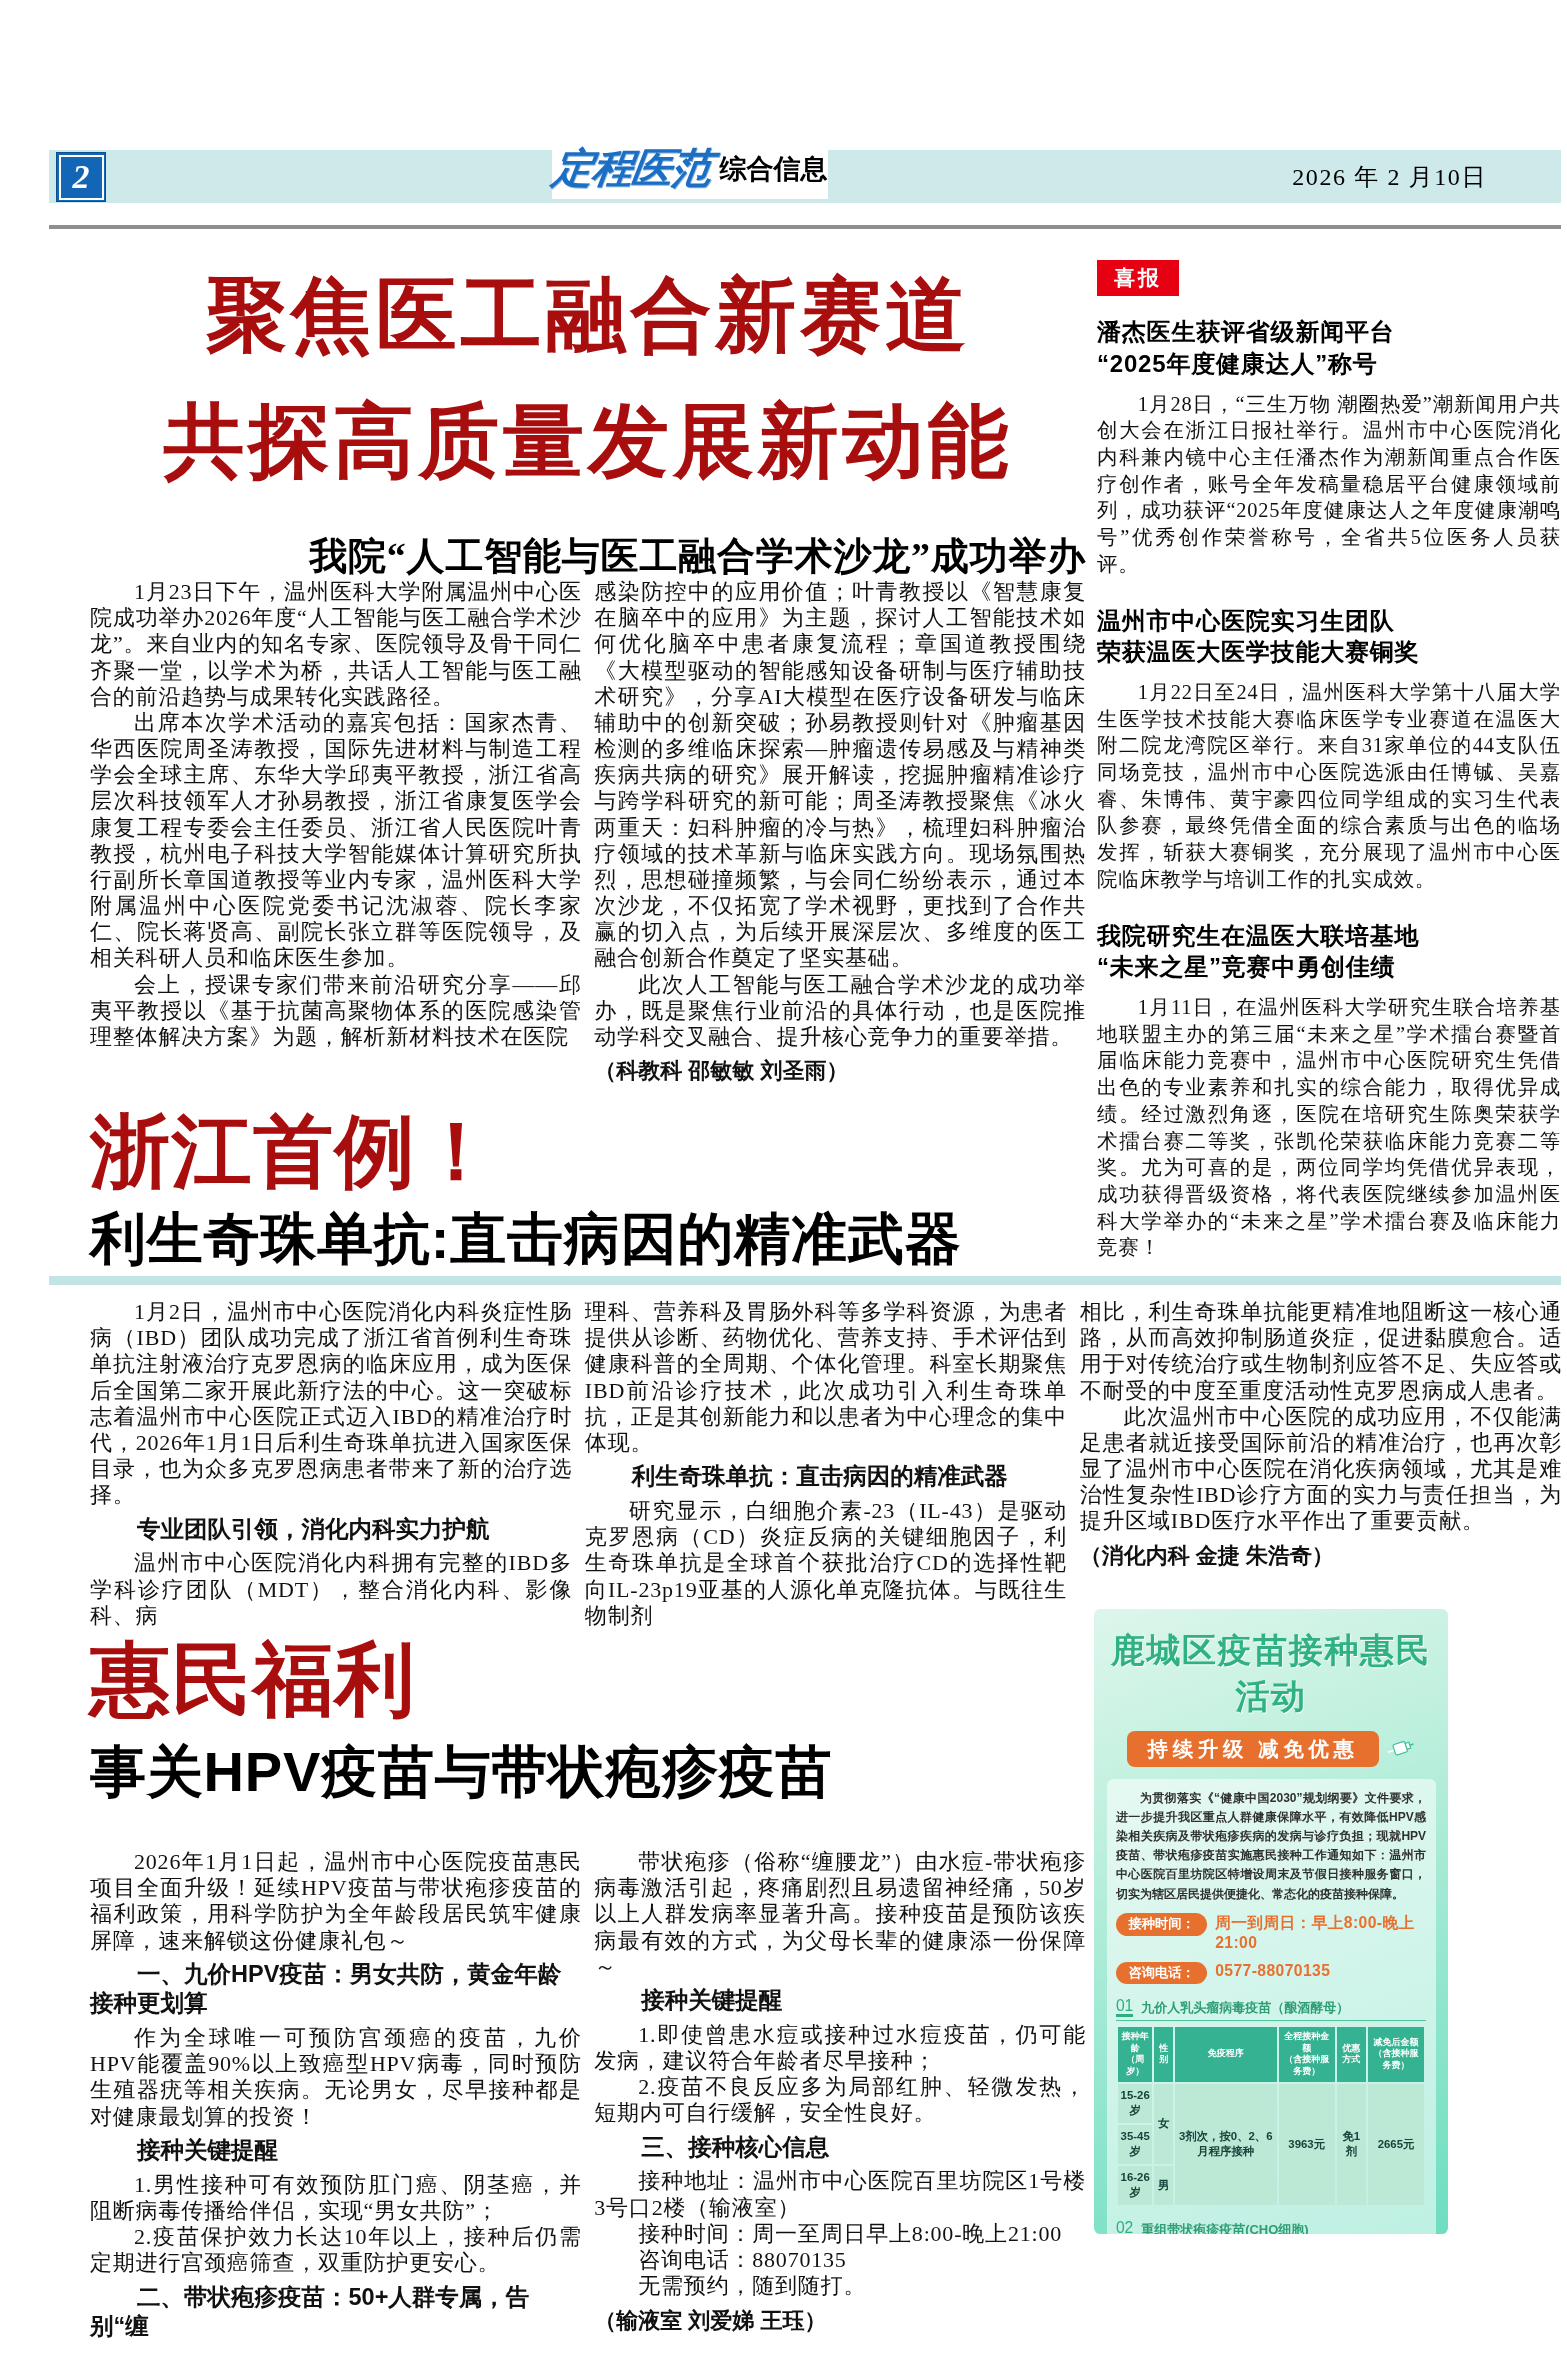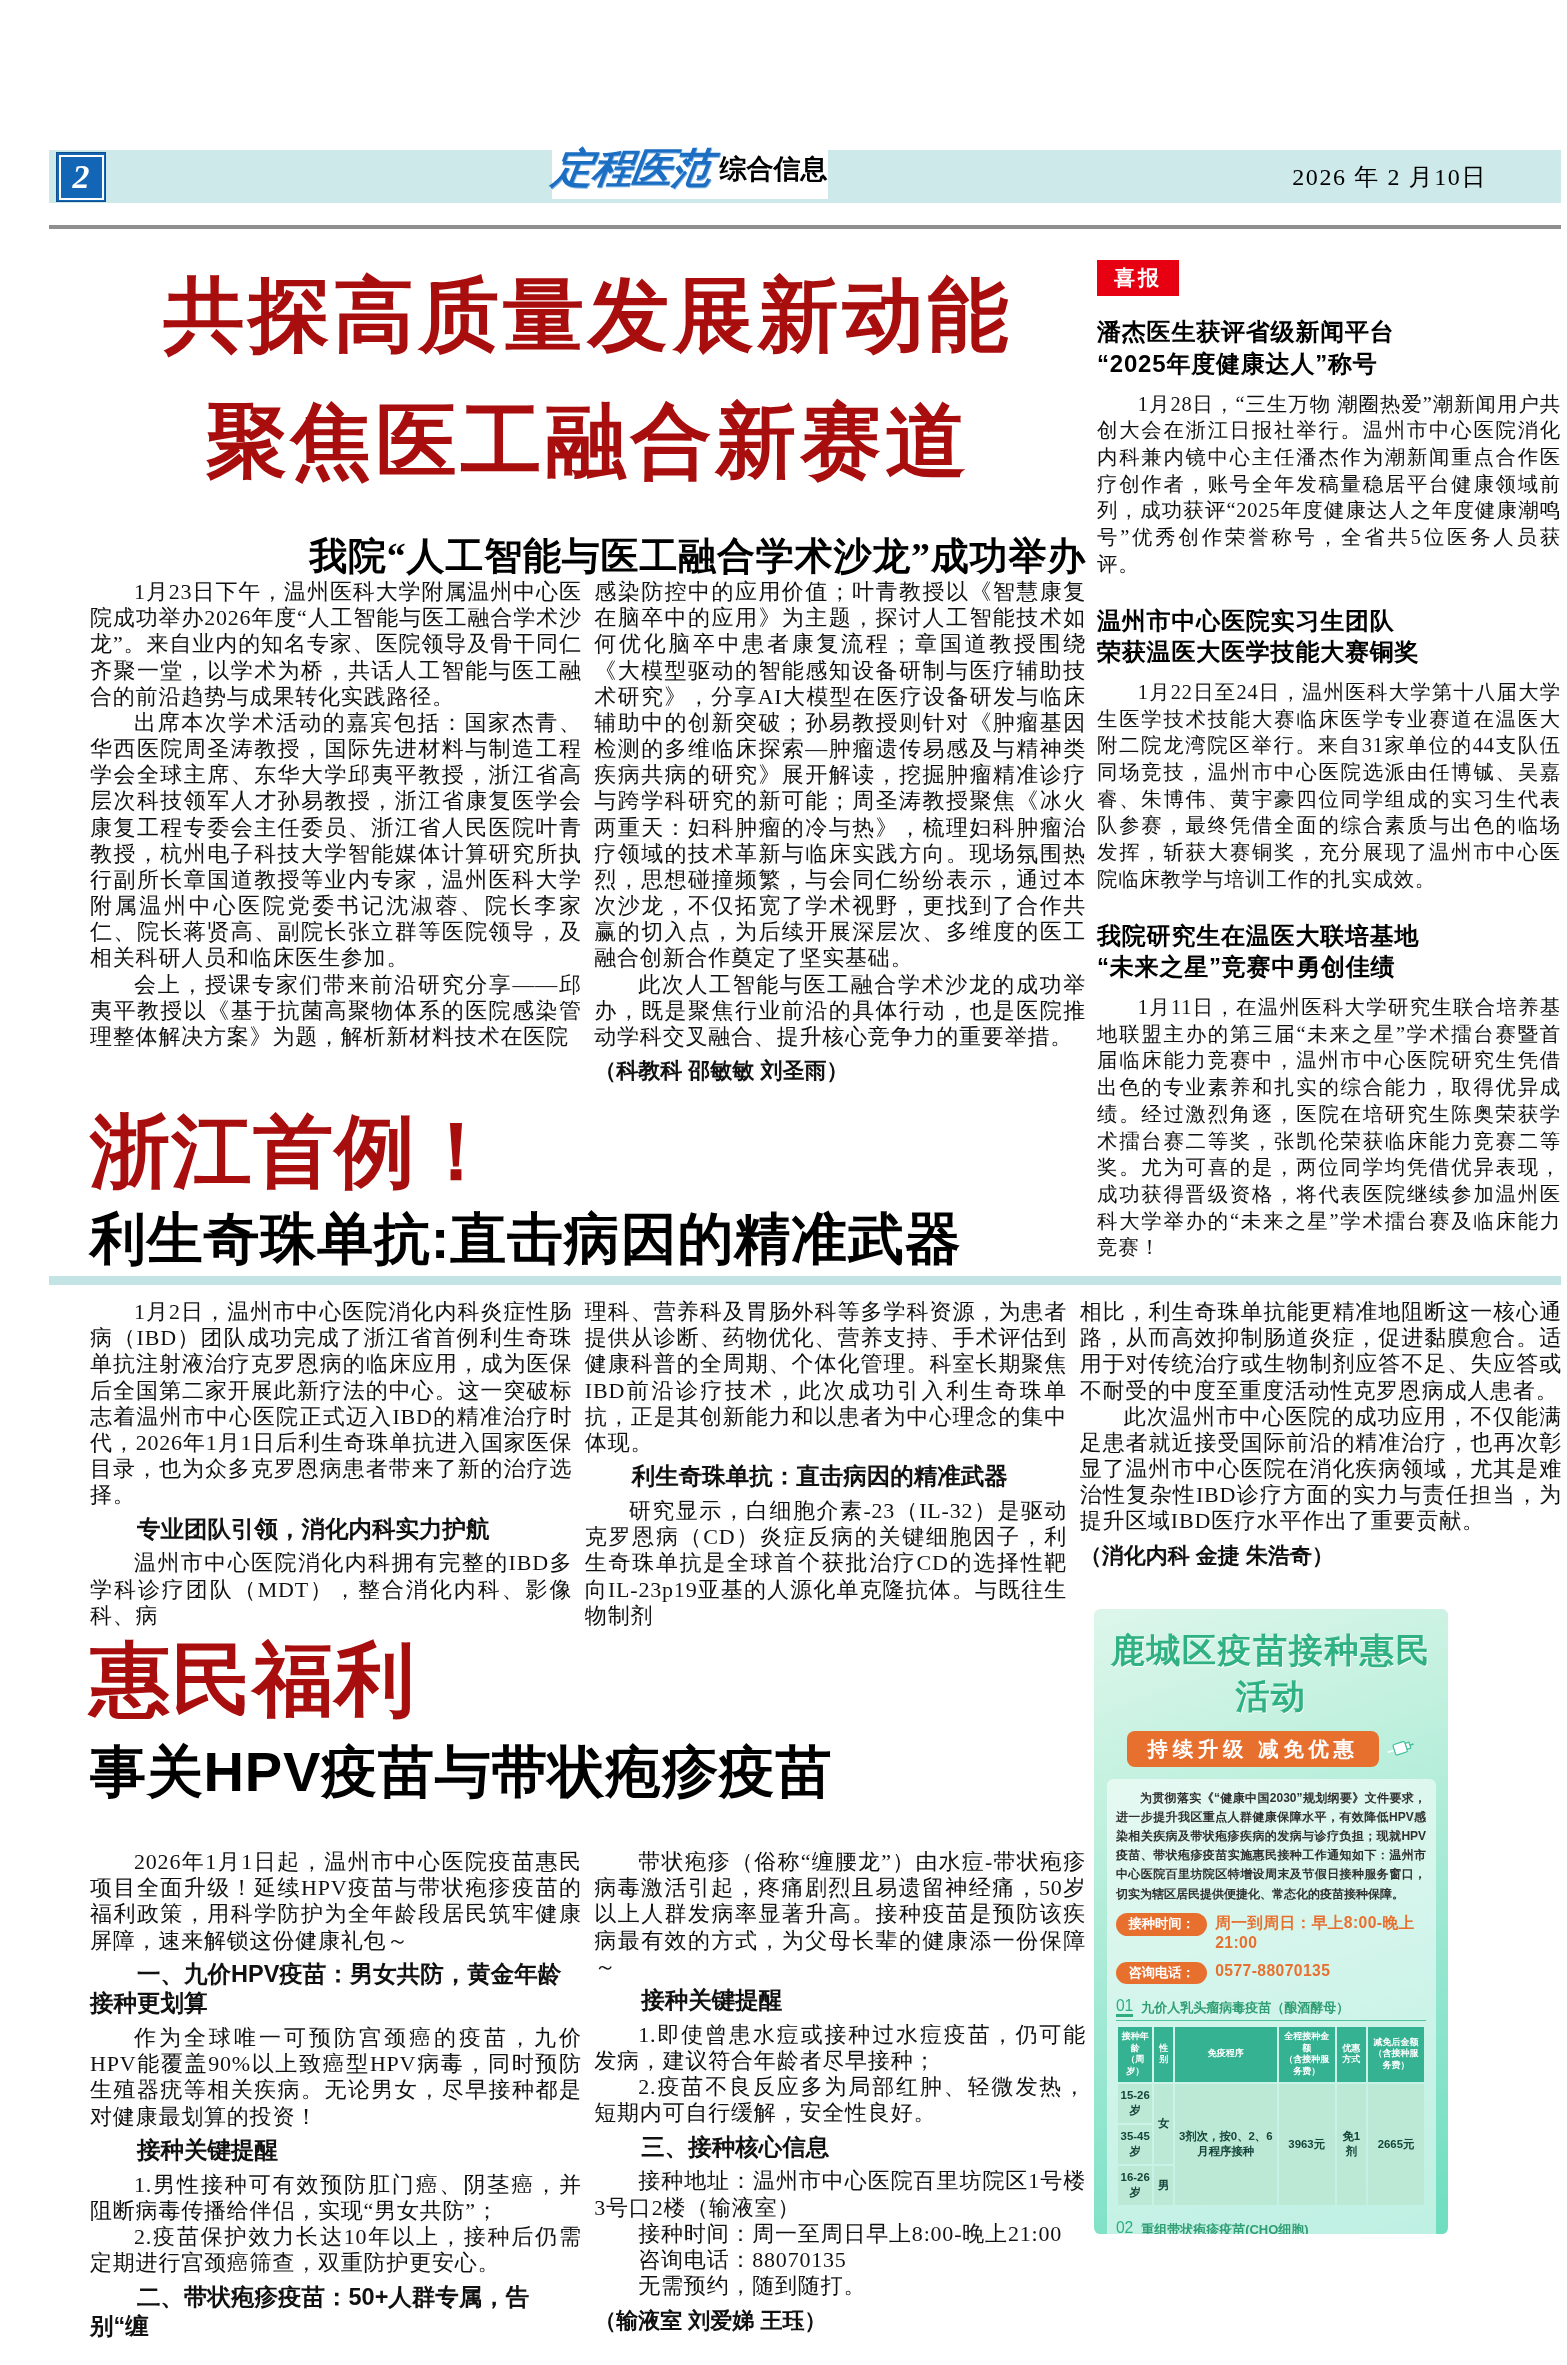--- a/index.html
+++ b/index.html
@@ -93,22 +93,22 @@
   </div>
   <div class="masthead-box">
     <span class="masthead-logo">定程医范</span>
     <span class="masthead-section">综合信息</span>
   </div>
   <div class="header-date">2026 年 2 月10日</div>
   <div class="header-rule"></div>
 
   <div class="main-head">
     <h1 class="red-main">
+      <span>聚焦医工融合新赛道</span>
       <span>共探高质量发展新动能</span>
-      <span>聚焦医工融合新赛道</span>
     </h1>
     <div class="main-sub">我院“人工智能与医工融合学术沙龙”成功举办</div>
   </div>
 
   <div class="main-cols cols bodytext">
     <div class="col">
       <p>1月23日下午，温州医科大学附属温州中心医院成功举办2026年度“人工智能与医工融合学术沙龙”。来自业内的知名专家、医院领导及骨干同仁齐聚一堂，以学术为桥，共话人工智能与医工融合的前沿趋势与成果转化实践路径。</p>
       <p>出席本次学术活动的嘉宾包括：国家杰青、华西医院周圣涛教授，国际先进材料与制造工程学会全球主席、东华大学邱夷平教授，浙江省高层次科技领军人才孙易教授，浙江省康复医学会康复工程专委会主任委员、浙江省人民医院叶青教授，杭州电子科技大学智能媒体计算研究所执行副所长章国道教授等业内专家，温州医科大学附属温州中心医院党委书记沈淑蓉、院长李家仁、院长蒋贤高、副院长张立群等医院领导，及相关科研人员和临床医生参加。</p>
       <p>会上，授课专家们带来前沿研究分享——邱夷平教授以《基于抗菌高聚物体系的医院感染管理整体解决方案》为题，解析新材料技术在医院</p>
     </div>
@@ -153,21 +153,21 @@
 
   <div class="ibd-cols cols bodytext">
     <div class="col">
       <p>1月2日，温州市中心医院消化内科炎症性肠病（IBD）团队成功完成了浙江省首例利生奇珠单抗注射液治疗克罗恩病的临床应用，成为医保后全国第二家开展此新疗法的中心。这一突破标志着温州市中心医院正式迈入IBD的精准治疗时代，2026年1月1日后利生奇珠单抗进入国家医保目录，也为众多克罗恩病患者带来了新的治疗选择。</p>
       <div class="sub">专业团队引领，消化内科实力护航</div>
       <p>温州市中心医院消化内科拥有完整的IBD多学科诊疗团队（MDT），整合消化内科、影像科、病</p>
     </div>
     <div class="col">
       <p class="cont">理科、营养科及胃肠外科等多学科资源，为患者提供从诊断、药物优化、营养支持、手术评估到健康科普的全周期、个体化管理。科室长期聚焦IBD前沿诊疗技术，此次成功引入利生奇珠单抗，正是其创新能力和以患者为中心理念的集中体现。</p>
       <div class="sub">利生奇珠单抗：直击病因的精准武器</div>
-      <p>研究显示，白细胞介素-23（IL-32）是驱动克罗恩病（CD）炎症反病的关键细胞因子，利生奇珠单抗是全球首个获批治疗CD的选择性靶向IL-23p19亚基的人源化单克隆抗体。与既往生物制剂</p>
+      <p>研究显示，白细胞介素-23（IL-43）是驱动克罗恩病（CD）炎症反病的关键细胞因子，利生奇珠单抗是全球首个获批治疗CD的选择性靶向IL-23p19亚基的人源化单克隆抗体。与既往生物制剂</p>
     </div>
     <div class="col">
       <p class="cont">相比，利生奇珠单抗能更精准地阻断这一核心通路，从而高效抑制肠道炎症，促进黏膜愈合。适用于对传统治疗或生物制剂应答不足、失应答或不耐受的中度至重度活动性克罗恩病成人患者。</p>
       <p>此次温州市中心医院的成功应用，不仅能满足患者就近接受国际前沿的精准治疗，也再次彰显了温州市中心医院在消化疾病领域，尤其是难治性复杂性IBD诊疗方面的实力与责任担当，为提升区域IBD医疗水平作出了重要贡献。</p>
       <div class="byline">（消化内科 金捷 朱浩奇）</div>
     </div>
   </div>
 
   <div class="hm-head">
     <h2 class="kicker-red">惠民福利</h2>

